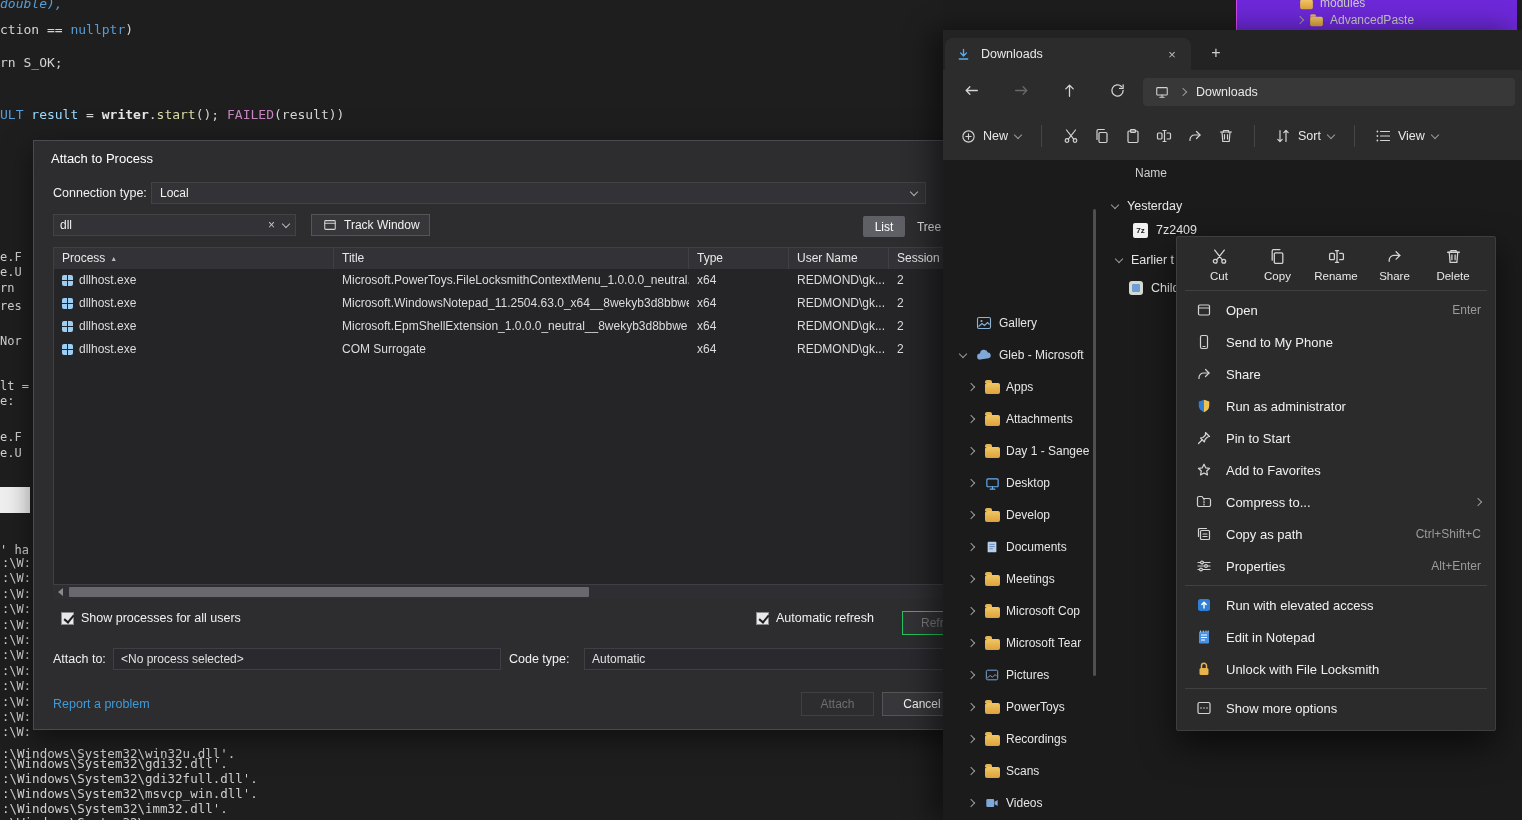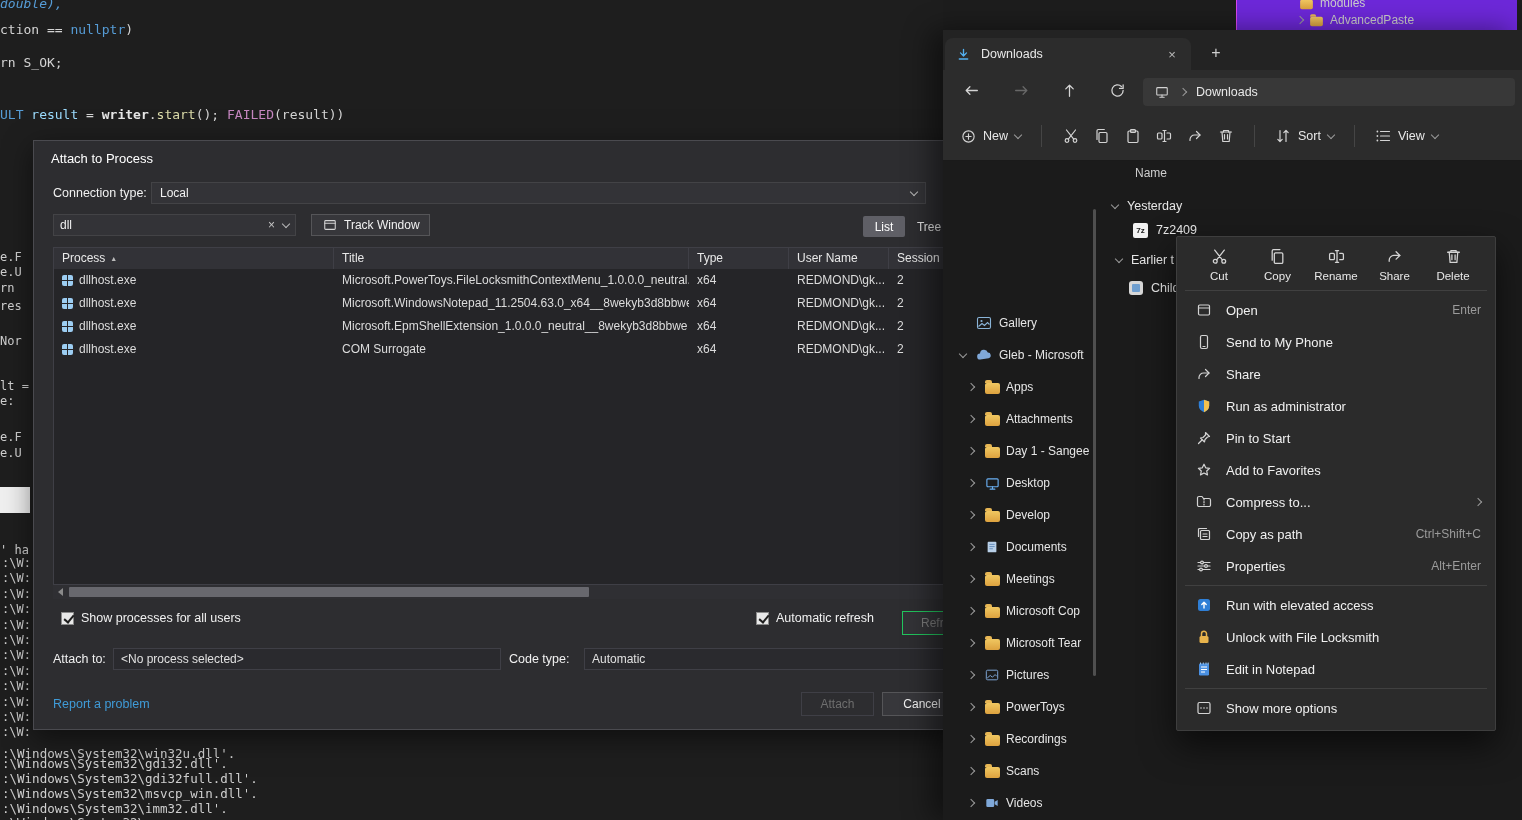--- a/index.html
+++ b/index.html
@@ -731,35 +731,35 @@
           <svg width="16" height="16" viewBox="0 0 16 16">
             <rect x="2" y="2" width="12" height="12" rx="2.5" fill="#2f7fd6"></rect>
             <path d="M8 11V5.5M5.8 7.5 8 5.3l2.2 2.2" stroke="#fff" stroke-width="1.4" fill="none" stroke-linecap="round" stroke-linejoin="round"></path>
           </svg>
         </span>
       <span class="cm-label">Run with elevated access</span>
     </div>
     <div class="cm-item">
       <span class="cm-ic">
           <svg width="16" height="16" viewBox="0 0 16 16">
-            <rect x="3.5" y="7" width="9" height="7" rx="1.5" fill="#e9b44c"></rect>
-            <path d="M5.5 7V4.8a2.5 2.5 0 0 1 5 0V7" stroke="#e9b44c" stroke-width="1.5" fill="none"></path>
-          </svg>
-        </span>
-      <span class="cm-label">Unlock with File Locksmith</span>
-    </div>
-    <div class="cm-item">
-      <span class="cm-ic">
-          <svg width="16" height="16" viewBox="0 0 16 16">
             <rect x="3" y="2.5" width="10" height="12" rx="1.2" fill="#4a90e2"></rect>
             <path d="M5 6h6M5 8.5h6M5 11h4" stroke="#fff" stroke-width="1"></path>
             <path d="M4.5 1.5v2M7.3 1.5v2M10 1.5v2M12.2 1.5v2" stroke="#9ec9f0" stroke-width="1"></path>
           </svg>
         </span>
       <span class="cm-label">Edit in Notepad</span>
+    </div>
+    <div class="cm-item">
+      <span class="cm-ic">
+          <svg width="16" height="16" viewBox="0 0 16 16">
+            <rect x="3.5" y="7" width="9" height="7" rx="1.5" fill="#e9b44c"></rect>
+            <path d="M5.5 7V4.8a2.5 2.5 0 0 1 5 0V7" stroke="#e9b44c" stroke-width="1.5" fill="none"></path>
+          </svg>
+        </span>
+      <span class="cm-label">Unlock with File Locksmith</span>
     </div>
     <div class="cm-sep"></div>
     <div class="cm-item">
       <span class="cm-ic">
           <svg class="oicon" width="16" height="16" viewBox="0 0 16 16">
             <rect x="2" y="2.5" width="12" height="11" rx="1.5"></rect>
             <circle cx="5" cy="8" r=".8" fill="#d4d4d4" stroke="none"></circle>
             <circle cx="8" cy="8" r=".8" fill="#d4d4d4" stroke="none"></circle>
             <circle cx="11" cy="8" r=".8" fill="#d4d4d4" stroke="none"></circle>
           </svg>

